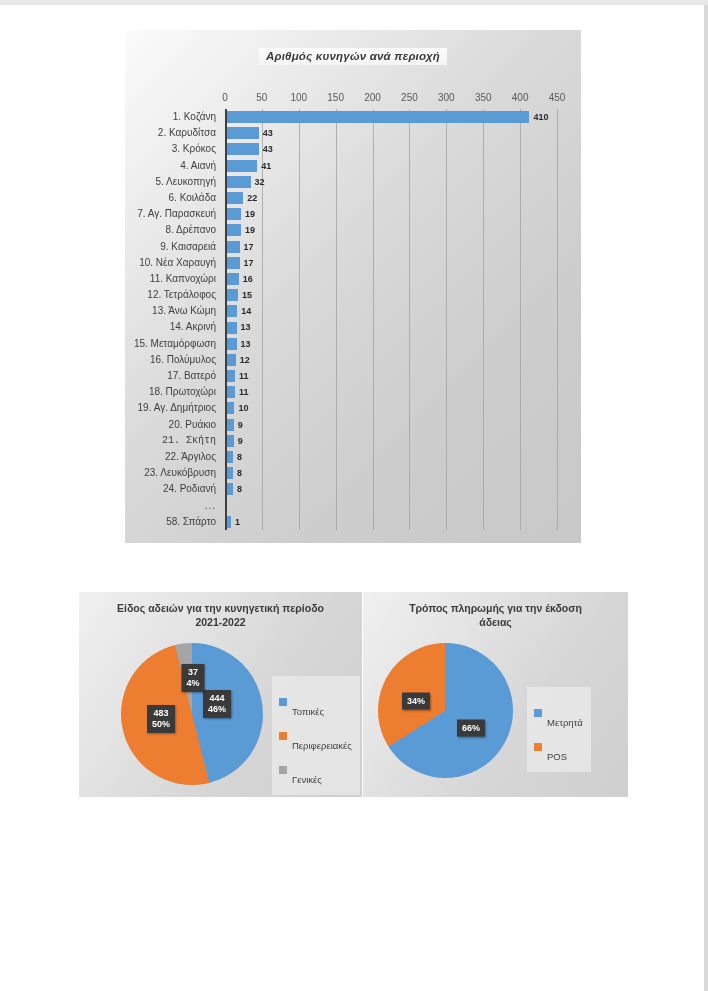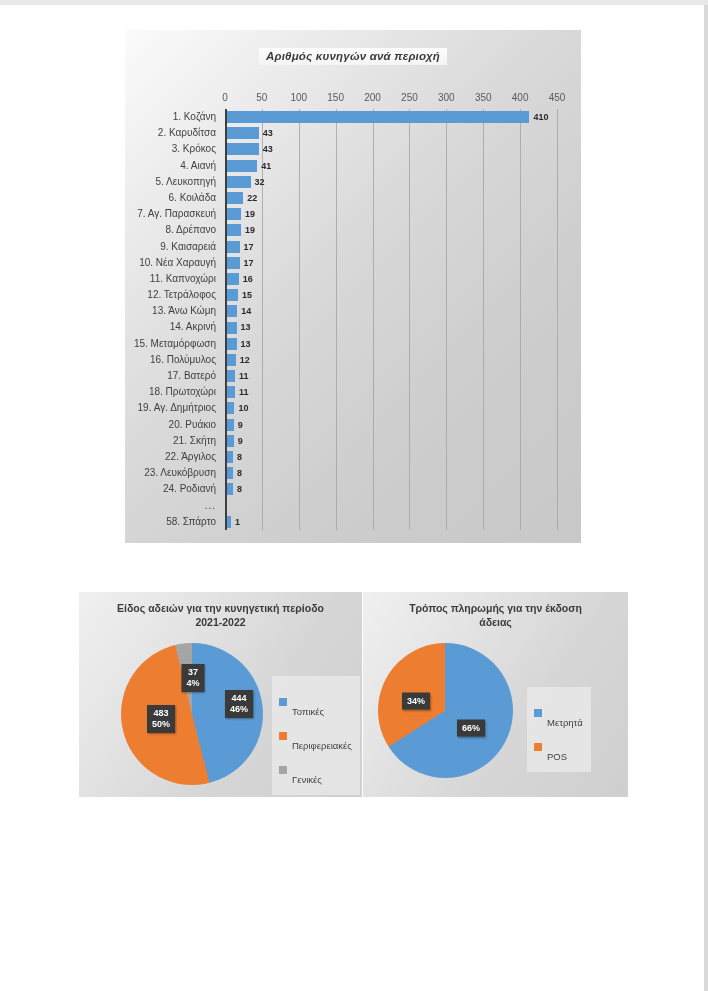--- a/index.html
+++ b/index.html
@@ -225,21 +225,21 @@
           <div class="cat" style="line-height: 16.1923px;">19. Αγ. Δημήτριος</div>
           <div class="bar" style="width: 7.37778px; background: rgb(91, 155, 213); top: 2.09615px;"></div>
           <div class="val" style="left: 13.3778px; line-height: 16.1923px;">10</div>
         </div>
         <div class="row" style="height: 16.1923px;">
           <div class="cat" style="line-height: 16.1923px;">20. Ρυάκιο</div>
           <div class="bar" style="width: 6.64px; background: rgb(91, 155, 213); top: 2.09615px;"></div>
           <div class="val" style="left: 12.64px; line-height: 16.1923px;">9</div>
         </div>
         <div class="row" style="height: 16.1923px;">
-          <div class="cat" style="line-height: 16.1923px;">21. Σκήτη</div>
+          <div class="cat" style="line-height: 16.1923px; font-family: Liberation Mono, monospace;">21. Σκήτη</div>
           <div class="bar" style="width: 6.64px; background: rgb(91, 155, 213); top: 2.09615px;"></div>
           <div class="val" style="left: 12.64px; line-height: 16.1923px;">9</div>
         </div>
         <div class="row" style="height: 16.1923px;">
           <div class="cat" style="line-height: 16.1923px;">22. Άργιλος</div>
           <div class="bar" style="width: 5.90222px; background: rgb(91, 155, 213); top: 2.09615px;"></div>
           <div class="val" style="left: 11.9022px; line-height: 16.1923px;">8</div>
         </div>
         <div class="row" style="height: 16.1923px;">
           <div class="cat" style="line-height: 16.1923px;">23. Λευκόβρυση</div>
@@ -267,21 +267,21 @@
 
   <div class="pie-panel left">
     <div class="pie-title">
       <div>Είδος αδειών για την κυνηγετική περίοδο</div>
       <div>2021-2022</div>
     </div>
 
     <div class="pie-wrap" style="left:42px;top:51px;width:142px;height:142px;">
       <div class="pie-disc" id="pieLeftDisc" style="width: 142px; height: 142px; background: conic-gradient(rgb(91, 155, 213) 0deg, rgb(91, 155, 213) 165.809deg, rgb(237, 125, 49) 165.809deg, rgb(237, 125, 49) 346.183deg, rgb(165, 165, 165) 346.183deg, rgb(165, 165, 165) 360deg);"></div>
 
-      <div class="pie-label" style="left:118px;top:61px;">
+      <div class="pie-label" style="left:96px;top:61px;">
         <div>444</div>
         <div>46%</div>
       </div>
 
       <div class="pie-label" style="left:40px;top:76px;">
         <div>483</div>
         <div>50%</div>
       </div>
 
       <div class="pie-label" style="left:72px;top:35px;">

